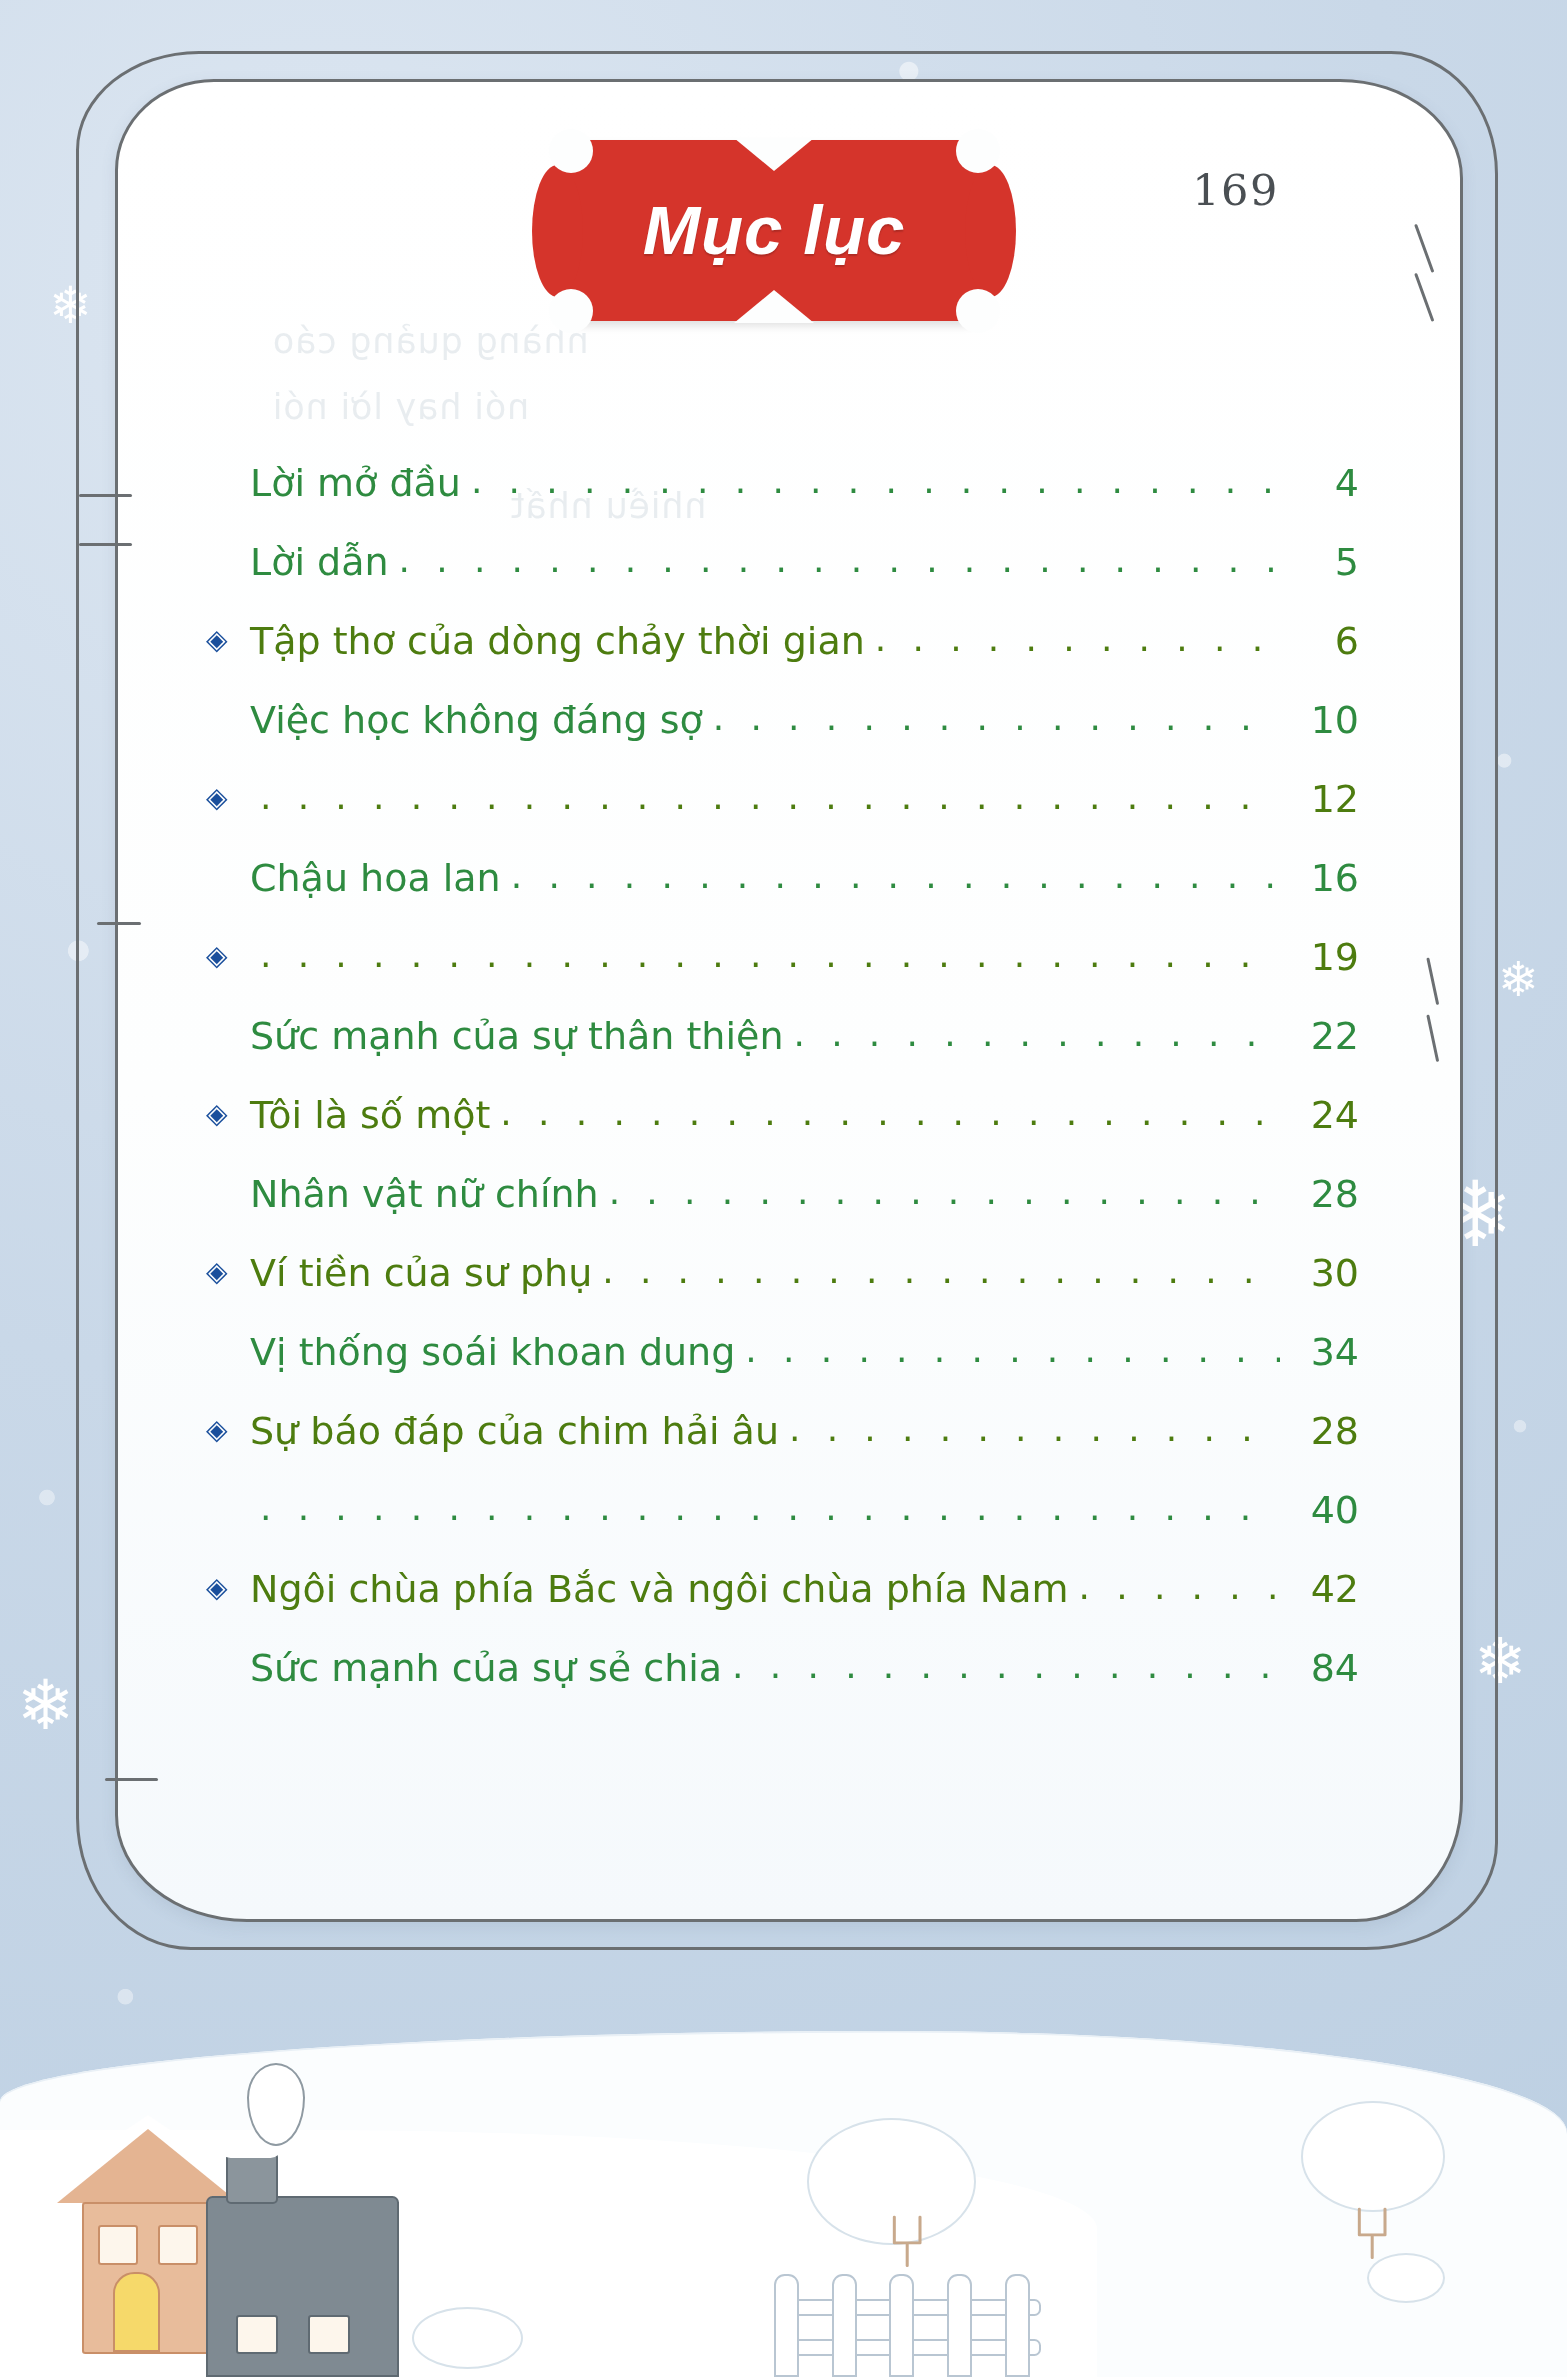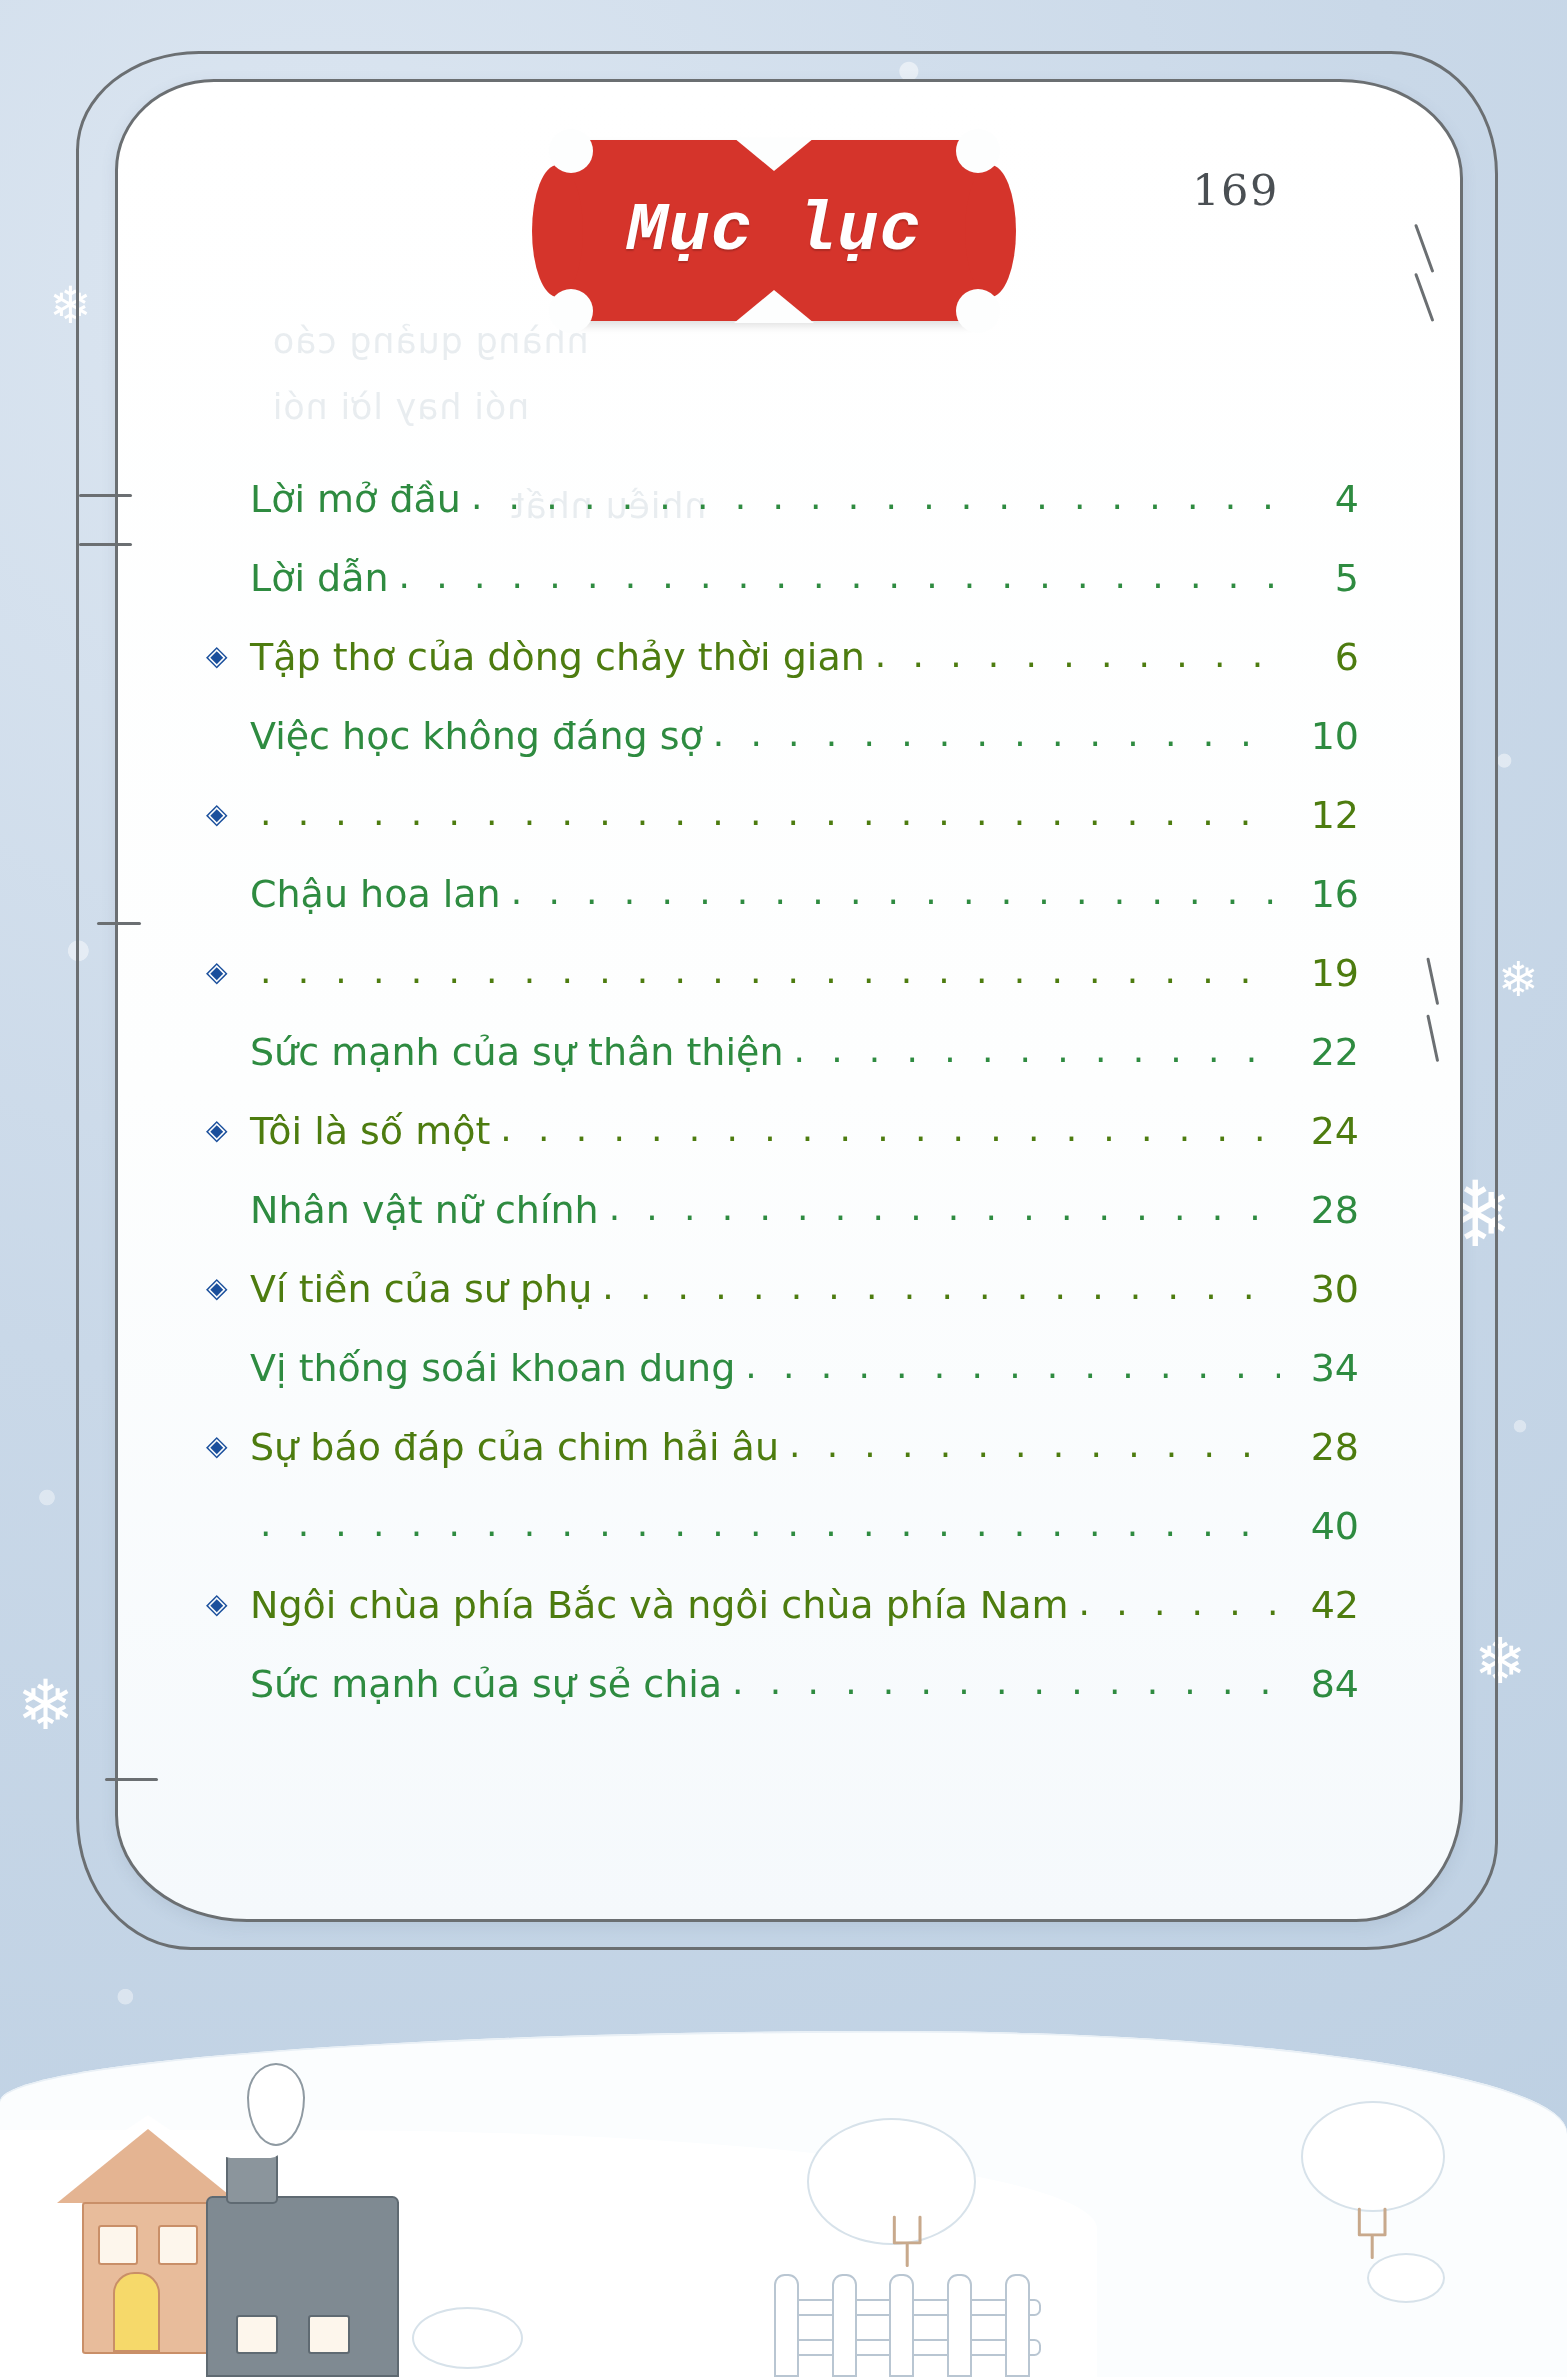--- a/index.html
+++ b/index.html
@@ -149,21 +149,21 @@
   .banner .c2 { right: -11.5px; top: -11.5px; }
   .banner .c3 { left: -11.5px;  bottom: -11.5px; }
   .banner .c4 { right: -11.5px; bottom: -11.5px; }
   .banner .title {
     position: absolute;
     inset: 0;
     display: flex;
     align-items: center;
     justify-content: center;
     color: #ffffff;
-    font-family: Liberation Mono, monospace;
+    font-family: Liberation Sans, sans-serif;
     font-style: italic;
     font-weight: bold;
     font-size: 69px;
     letter-spacing: 0.8px;
     z-index: 3;
     text-shadow: 0 1.6px 1.6px rgba(0,0,0,.18);
   }
 
   
   .page-number {
@@ -175,21 +175,20 @@
     color: #4a4f53;
     letter-spacing: 1.6px;
   }
 
   
   .toc {
     position: absolute;
     left: 206px;
     top: 461px;
     width: 1153px;
-    margin-top: 16px;
   }
   .toc-row {
     display: flex;
     align-items: baseline;
     height: 79px;
     font-size: 38px;
   }
   .toc-row .bullet {
     width: 44px;
     flex: 0 0 44px;

